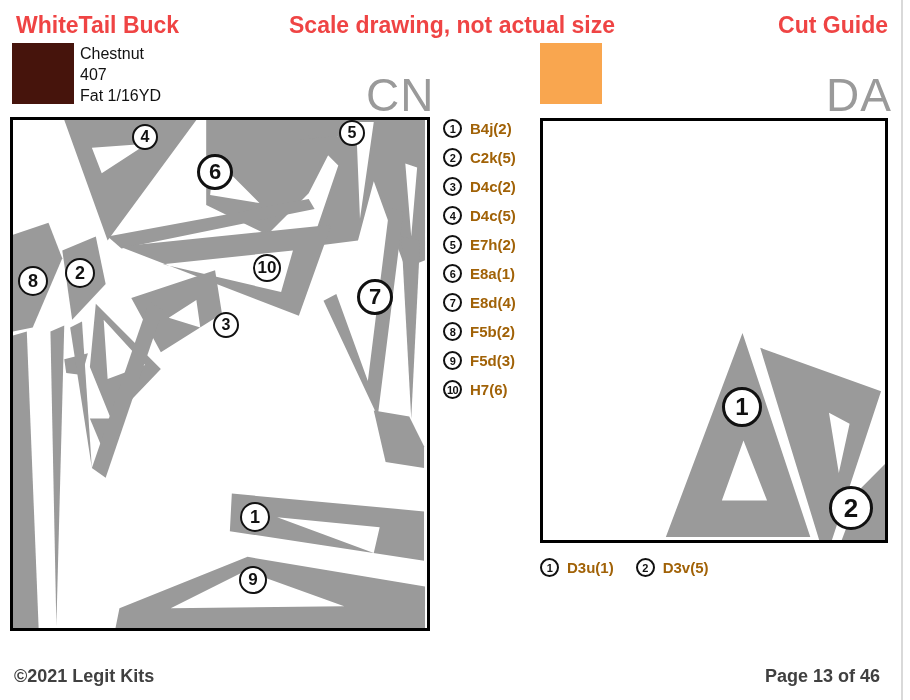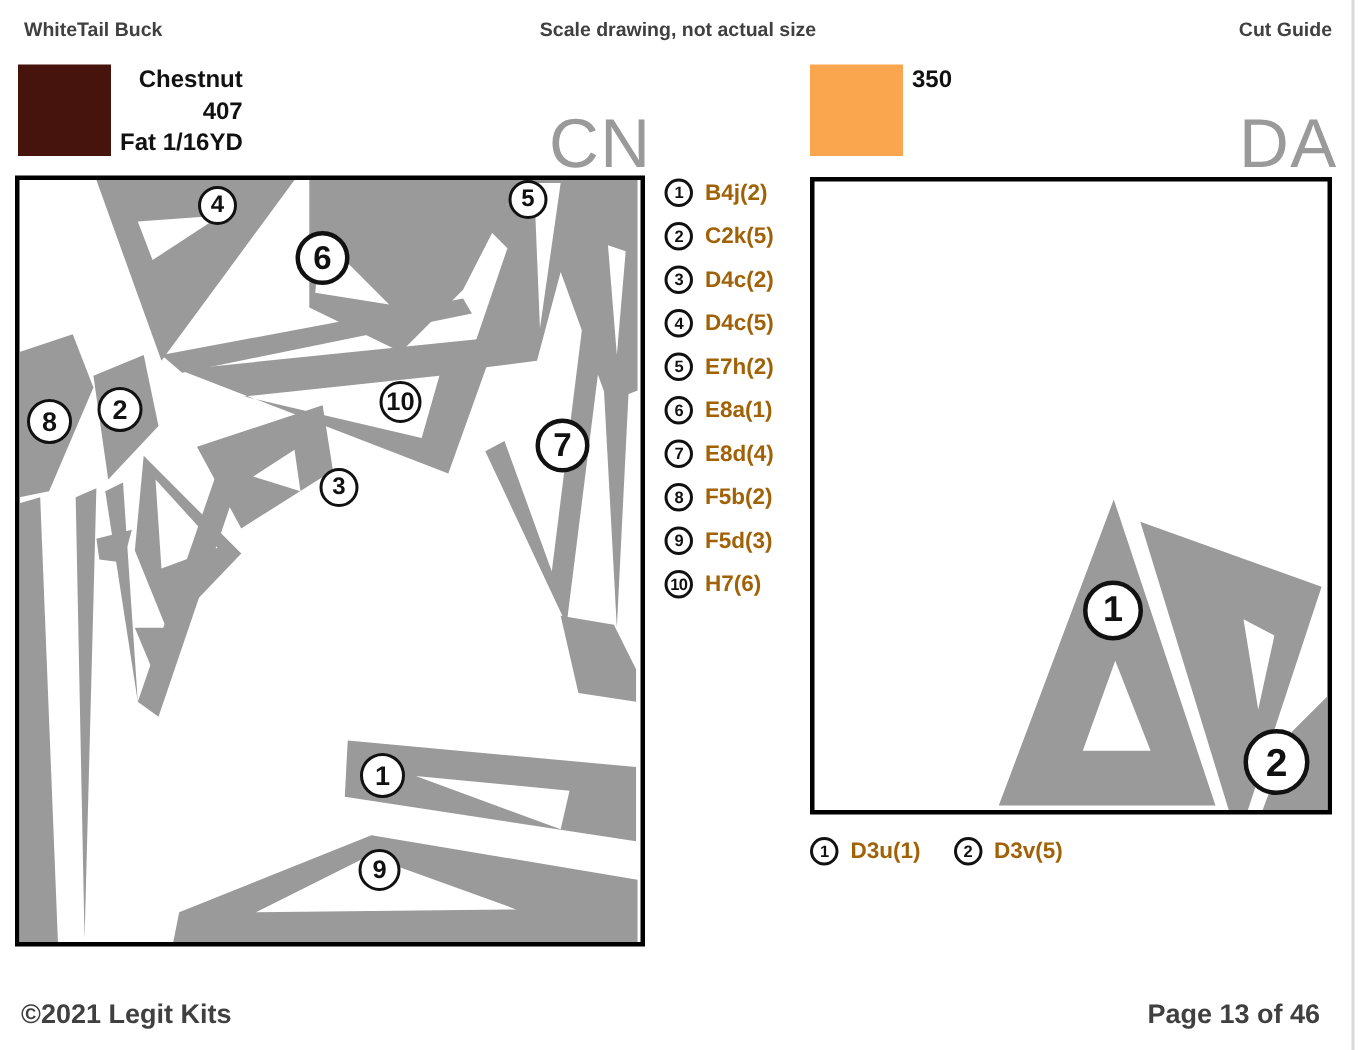--- a/index.html
+++ b/index.html
@@ -3,22 +3,22 @@
 <meta charset="utf-8">
 <style>
   html,body{margin:0;padding:0;}
   body{
     width:910px;height:700px;position:relative;overflow:hidden;
     background:#ffffff;
     font-family:"Liberation Sans", sans-serif;
     -webkit-font-smoothing:antialiased;
   }
   .abs{position:absolute;}
-  .hdr{font-size:13px;font-weight:bold;color:#404040;}
-  .fabric-text{font-size:16px;font-weight:bold;color:#111;line-height:21px;text-align:right;}
+  .hdr{font-size:23px;font-weight:bold;color:#ef4444;}
+  .fabric-text{font-size:16px;font-weight:normal;color:#111;line-height:21px;}
   .swatch{width:62px;height:61px;}
   .watermark{font-size:46px;color:#9a9a9a;font-weight:400;letter-spacing:1px;}
   .panel{box-sizing:border-box;border:3px solid #000;background:#fff;}
   .panel svg{position:absolute;left:0;top:0;width:100%;height:100%;}
   .marker{
     position:absolute;background:#fff;border:2.5px solid #111;border-radius:50%;
     display:flex;align-items:center;justify-content:center;
     font-weight:bold;color:#111;box-sizing:border-box;z-index:5;
   }
   .legend .leg-item{display:flex;align-items:center;}
@@ -43,21 +43,20 @@
 <div class="abs swatch" style="left: 12px; top: 43px; background: rgb(70, 20, 12);"></div>
 <div class="abs fabric-text" style="left:80px;top:43px;">
   <div>Chestnut</div>
   <div>407</div>
   <div>Fat 1/16YD</div>
 </div>
 <div class="abs watermark" style="left:366px;top:68px;text-align:center;">CN</div>
 
 <div class="abs swatch" style="left: 540px; top: 43px; background: rgb(249, 166, 79);"></div>
 <div class="abs fabric-text" style="left:608px;top:43px;">
-  <div>350</div>
 </div>
 <div class="abs watermark" style="left:826px;top:68px;">DA</div>
 
 <div class="abs panel" style="left:10px;top:117px;width:420px;height:514px;">
   <svg preserveAspectRatio="none" viewBox="0 0 420 514">
       <path d="M52,0 L186,0 L96,122 Z M80,28 L136,24 L90,54 Z" fill="#9a9a9a" fill-rule="evenodd"></path>
       <path d="M196,0 L338,0 L300,74 L258,116 L196,86 Z M204,38 L250,84 L200,76 Z" fill="#9a9a9a" fill-rule="evenodd"></path>
       <path d="M284,0 L418,0 L418,142 L398,150 L366,62 L350,122 L302,128 L330,46 Z M290,20 L330,16 L304,42 Z M348,2 L366,2 L352,100 Z M398,44 L410,48 L404,118 Z" fill="#9a9a9a" fill-rule="evenodd"></path>
       <path d="M96,118 L300,80 L306,90 L110,130 Z" fill="#9a9a9a" fill-rule="evenodd"></path>
       <path d="M108,128 L323,106 L290,198 Z M152,146 L284,132 L272,174 Z" fill="#9a9a9a" fill-rule="evenodd"></path>

